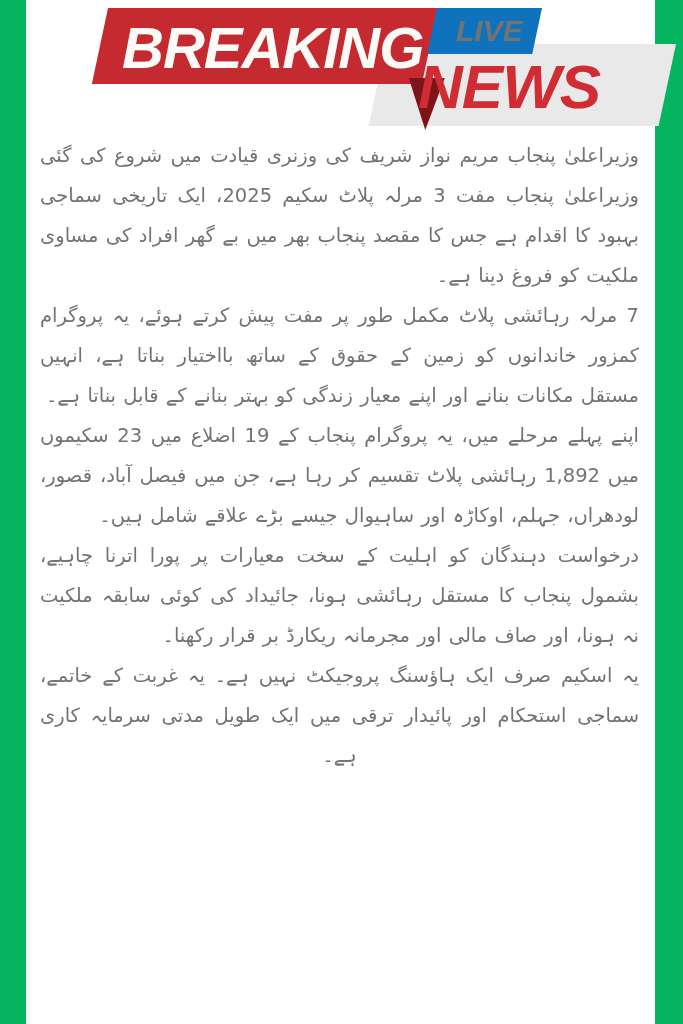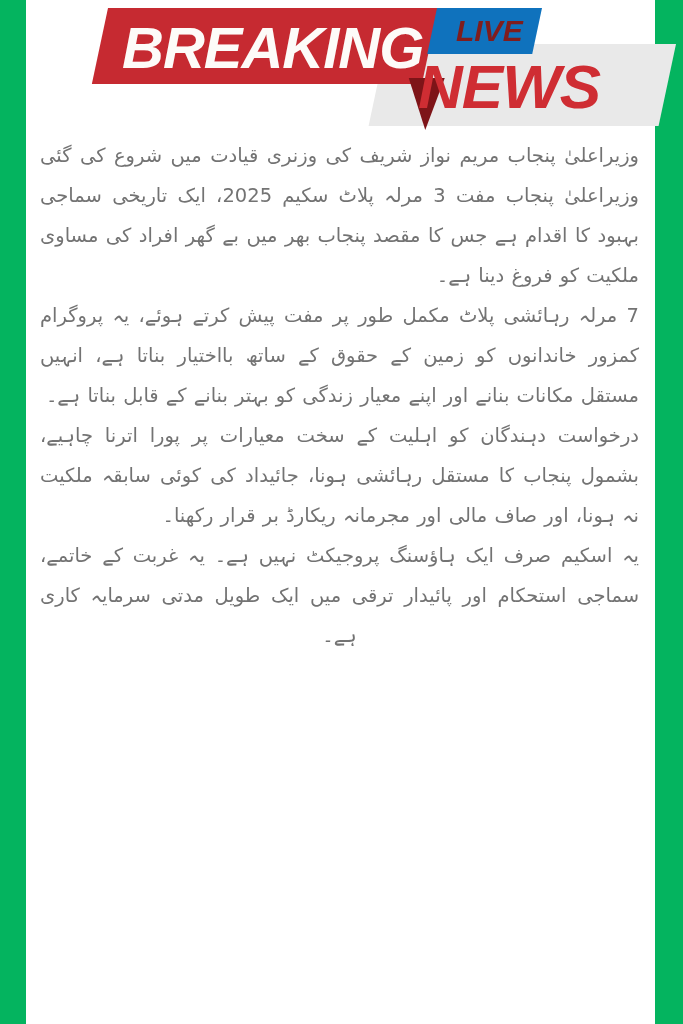--- a/index.html
+++ b/index.html
@@ -108,21 +108,21 @@
   .word-breaking {
     left: 96px;
     top: 19px;
     font-size: 58px;
     color: #fdfbf8;
   }
   .word-live {
     left: 430px;
     top: 16px;
     font-size: 30px;
-    color: #7f1d1d;
+    color: #737373;
     letter-spacing: 0px;
   }
   .word-news {
     left: 392px;
     top: 56px;
     font-size: 62px;
     color: #cf2d33;
     letter-spacing: -1px;
   }
 
@@ -169,18 +169,19 @@
       <div class="live-slab"></div>
 
       <div class="banner-word word-breaking">BREAKING</div>
       <div class="banner-word word-live">LIVE</div>
       <div class="banner-word word-news">NEWS</div>
     </div>
 
     <div id="article">
         <p class="para">وزیراعلیٰ پنجاب مریم نواز شریف کی وزنری قیادت میں شروع کی گئی وزیراعلیٰ پنجاب مفت 3 مرلہ پلاٹ سکیم 2025، ایک تاریخی سماجی بہبود کا اقدام ہے جس کا مقصد پنجاب بھر میں بے گھر افراد کی مساوی ملکیت کو فروغ دینا ہے۔</p>
         <p class="para">7 مرلہ رہائشی پلاٹ مکمل طور پر مفت پیش کرتے ہوئے، یہ پروگرام کمزور خاندانوں کو زمین کے حقوق کے ساتھ بااختیار بناتا ہے، انہیں مستقل مکانات بنانے اور اپنے معیار زندگی کو بہتر بنانے کے قابل بناتا ہے۔</p>
+        <p class="para">اپنے پہلے مرحلے میں، یہ پروگرام پنجاب کے 19 اضلاع میں 23 سکیموں میں 1,892 رہائشی پلاٹ تقسیم کر رہا ہے، جن میں فیصل آباد، قصور، لودھراں، جہلم، اوکاڑہ اور ساہیوال جیسے بڑے علاقے شامل ہیں۔</p>
         <p class="para">درخواست دہندگان کو اہلیت کے سخت معیارات پر پورا اترنا چاہیے، بشمول پنجاب کا مستقل رہائشی ہونا، جائیداد کی کوئی سابقہ ملکیت نہ ہونا، اور صاف مالی اور مجرمانہ ریکارڈ بر قرار رکھنا۔</p>
         <p class="para">یہ اسکیم صرف ایک ہاؤسنگ پروجیکٹ نہیں ہے۔ یہ غربت کے خاتمے، سماجی استحکام اور پائیدار ترقی میں ایک طویل مدتی سرمایہ کاری ہے۔</p>
       </div>
 
   </div>
 </div>
 
 </body></html>

